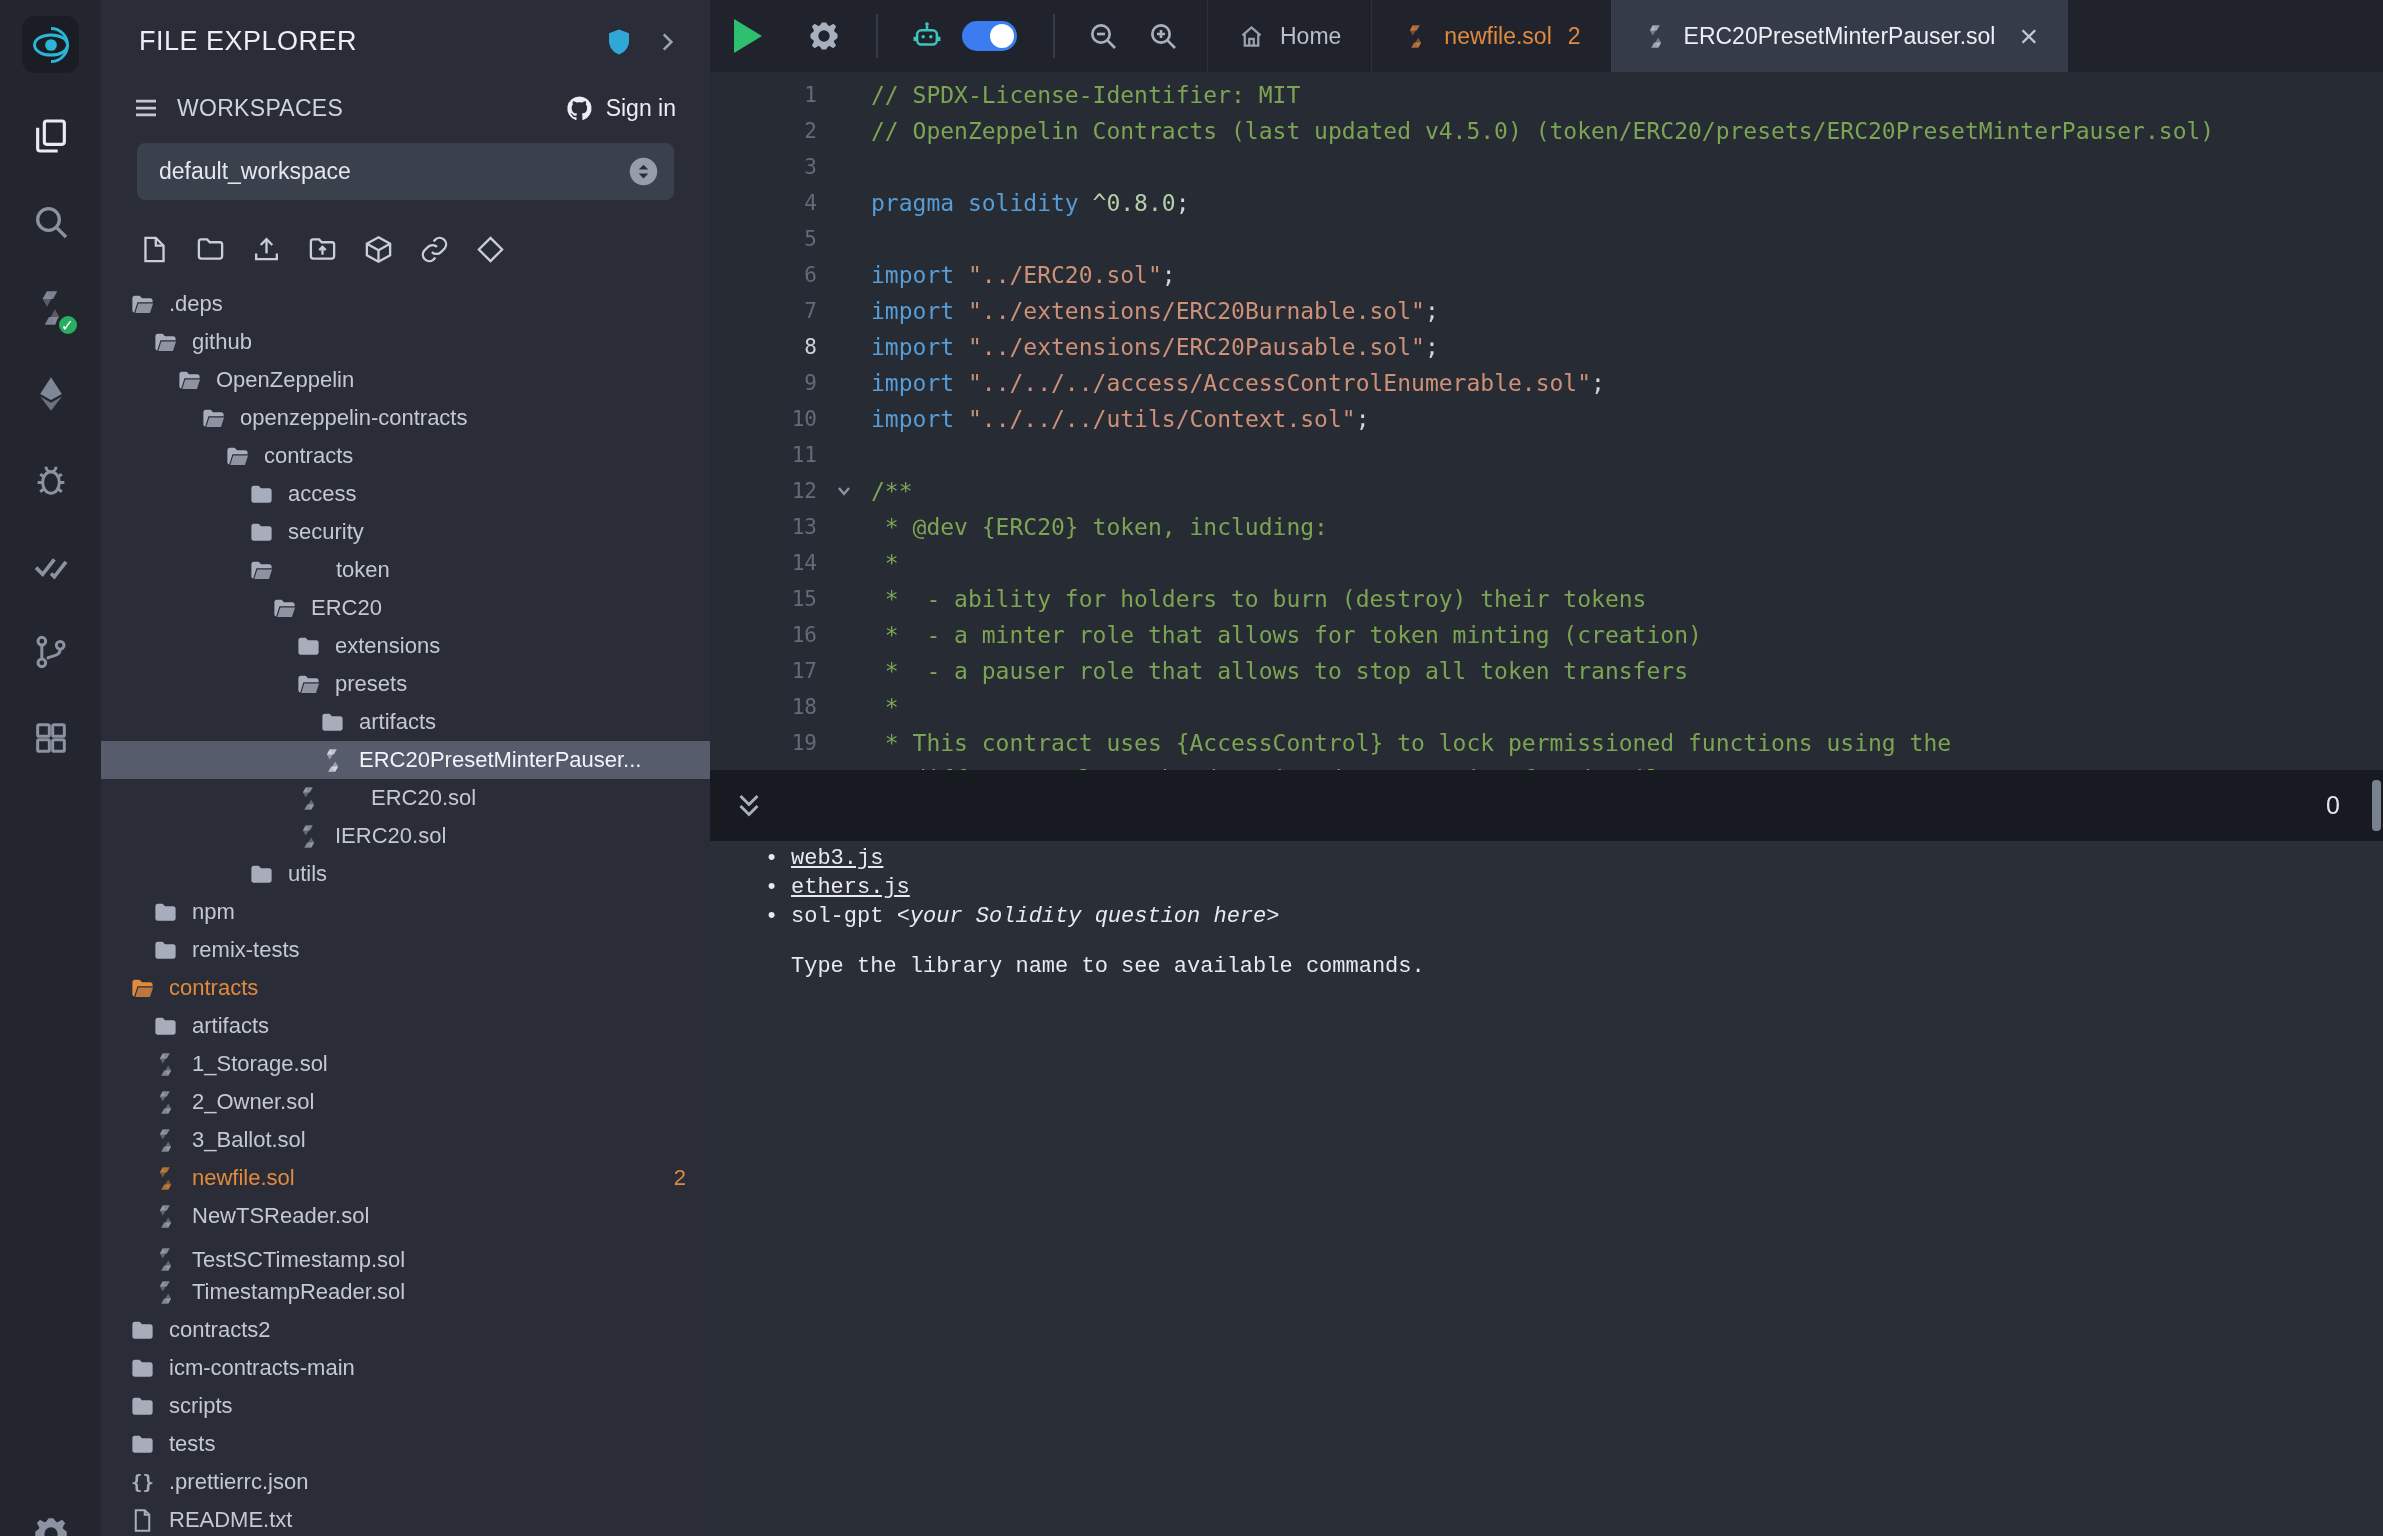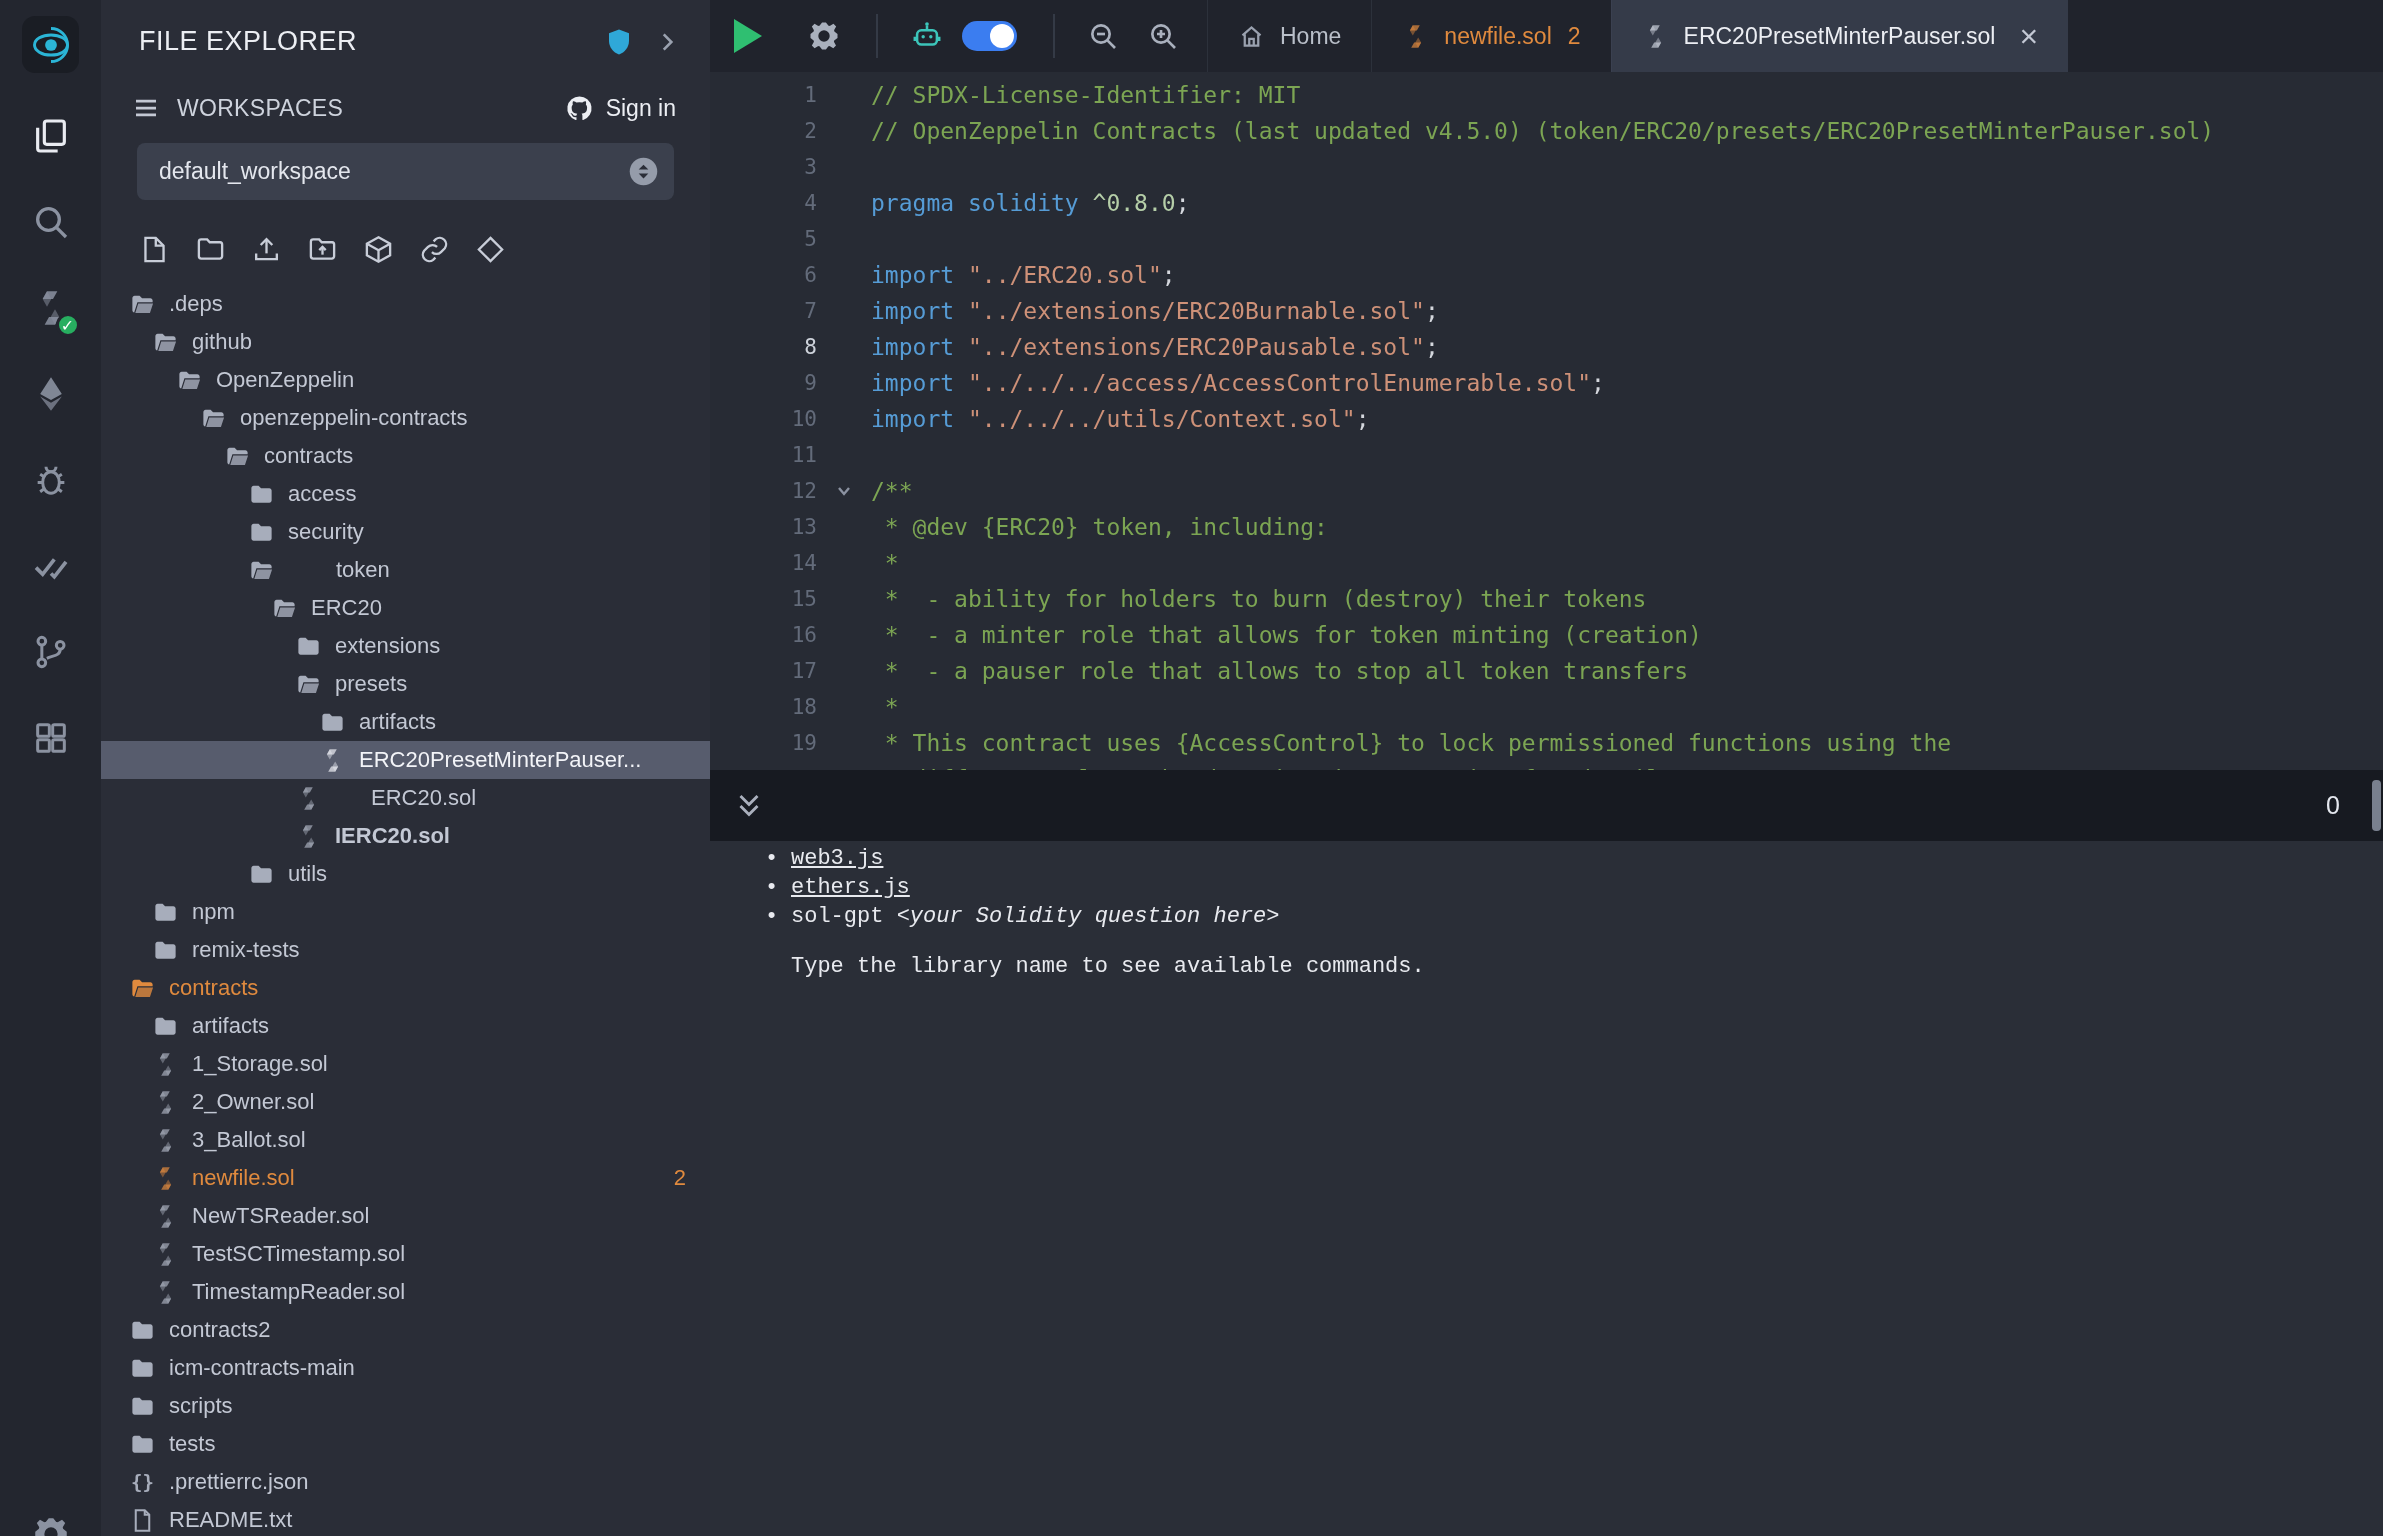--- a/index.html
+++ b/index.html
@@ -374,21 +374,21 @@
           <span class="ticon">
             <svg viewBox="0 0 24 24" fill="currentColor">
               <path d="M15.8 2H9.6L7 6.6h6.2L15.8 2z" opacity=".7"></path>
               <path d="M9.6 2 7 6.6l2.6 4.6 2.6-4.6L9.6 2z" opacity=".45"></path>
               <path d="M8.2 22h6.2l2.6-4.6h-6.2L8.2 22z" opacity=".7"></path>
               <path d="M14.4 22l2.6-4.6-2.6-4.6-2.6 4.6 2.6 4.6z" opacity=".45"></path>
             </svg>
           </span>
           <span>ERC20.sol</span>
         </div>
-        <div class="tree-row" style="padding-left: 194px; font-weight: bold;">
+        <div class="tree-row" style="padding-left: 194px;">
           <span class="ticon">
             <svg viewBox="0 0 24 24" fill="currentColor">
               <path d="M15.8 2H9.6L7 6.6h6.2L15.8 2z" opacity=".7"></path>
               <path d="M9.6 2 7 6.6l2.6 4.6 2.6-4.6L9.6 2z" opacity=".45"></path>
               <path d="M8.2 22h6.2l2.6-4.6h-6.2L8.2 22z" opacity=".7"></path>
               <path d="M14.4 22l2.6-4.6-2.6-4.6-2.6 4.6 2.6 4.6z" opacity=".45"></path>
             </svg>
           </span>
           <span>IERC20.sol</span>
         </div>
@@ -482,21 +482,21 @@
           <span class="ticon">
             <svg viewBox="0 0 24 24" fill="currentColor">
               <path d="M15.8 2H9.6L7 6.6h6.2L15.8 2z" opacity=".7"></path>
               <path d="M9.6 2 7 6.6l2.6 4.6 2.6-4.6L9.6 2z" opacity=".45"></path>
               <path d="M8.2 22h6.2l2.6-4.6h-6.2L8.2 22z" opacity=".7"></path>
               <path d="M14.4 22l2.6-4.6-2.6-4.6-2.6 4.6 2.6 4.6z" opacity=".45"></path>
             </svg>
           </span>
           <span>NewTSReader.sol</span>
         </div>
-        <div class="tree-row" style="padding-left: 51px;">
+        <div class="tree-row" style="padding-left: 51px; align-items: flex-end;">
           <span class="ticon">
             <svg viewBox="0 0 24 24" fill="currentColor">
               <path d="M15.8 2H9.6L7 6.6h6.2L15.8 2z" opacity=".7"></path>
               <path d="M9.6 2 7 6.6l2.6 4.6 2.6-4.6L9.6 2z" opacity=".45"></path>
               <path d="M8.2 22h6.2l2.6-4.6h-6.2L8.2 22z" opacity=".7"></path>
               <path d="M14.4 22l2.6-4.6-2.6-4.6-2.6 4.6 2.6 4.6z" opacity=".45"></path>
             </svg>
           </span>
           <span>TestSCTimestamp.sol</span>
         </div>

